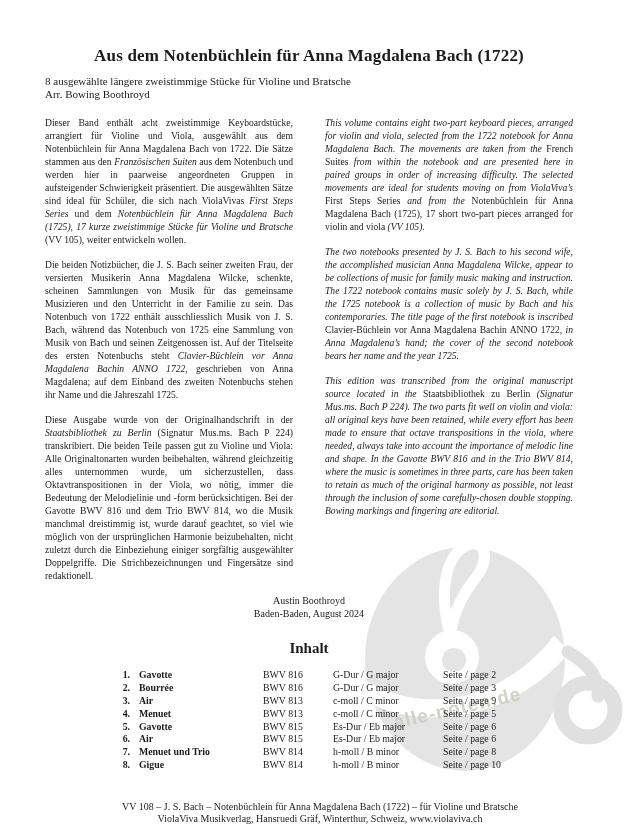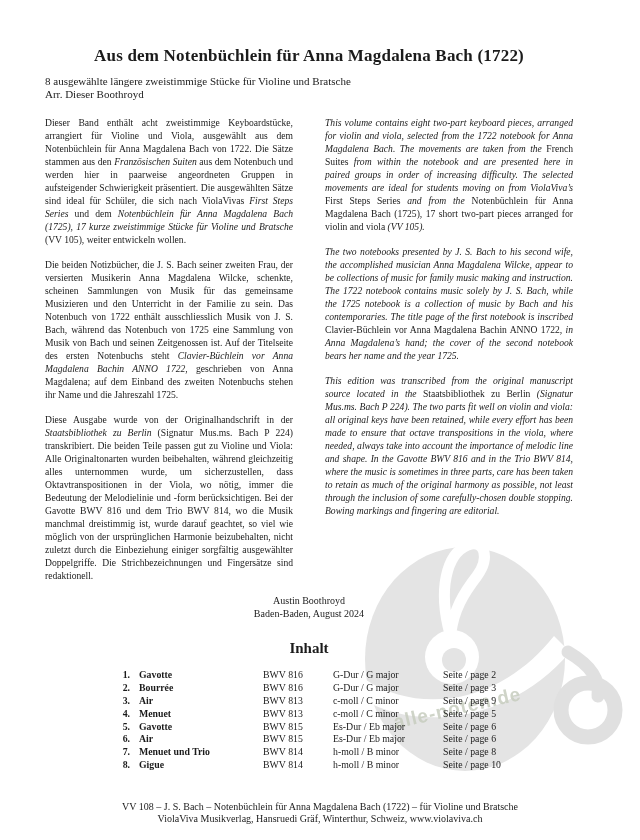--- a/index.html
+++ b/index.html
@@ -62,21 +62,21 @@
       <circle cx="258" cy="190" r="27" fill="none" stroke="#e0e0e0" stroke-width="15"></circle>
     </svg>
     <div class="wm-text">alle-noten.de</div>
   </div>
 
   <div class="content">
 
     <div class="header">
       <h1 class="title">Aus dem Notenbüchlein für Anna Magdalena Bach (1722)</h1>
       <div class="sub">8 ausgewählte längere zweistimmige Stücke für Violine und Bratsche</div>
-      <div class="sub">Arr. Dieser Boothroyd</div>
+      <div class="sub">Arr. Bowing Boothroyd</div>
     </div>
 
     <div class="columns">
       <div class="col col-de">
         <p><span>Dieser Band enthält acht zweistimmige Keyboardstücke, arrangiert für Violine und Viola, ausgewählt aus dem Notenbüchlein für Anna Magdalena Bach von 1722. Die Sätze stammen aus den </span><span class="em">Französischen Suiten</span><span> aus dem Notenbuch und werden hier in paarweise angeordneten Gruppen in aufsteigender Schwierigkeit präsentiert. Die ausgewählten Sätze sind ideal für Schüler, die sich nach ViolaVivas </span><span class="em">First Steps Series</span><span> und dem </span><span class="em">Notenbüchlein für Anna Magdalena Bach (1725), 17 kurze zweistimmige Stücke für Violine und Bratsche</span><span> (VV 105), weiter entwickeln wollen.</span></p>
         <p><span>Die beiden Notizbücher, die J. S. Bach seiner zweiten Frau, der versierten Musikerin Anna Magdalena Wilcke, schenkte, scheinen Sammlungen von Musik für das gemeinsame Musizieren und den Unterricht in der Familie zu sein. Das Notenbuch von 1722 enthält ausschliesslich Musik von J. S. Bach, während das Notenbuch von 1725 eine Sammlung von Musik von Bach und seinen Zeitgenossen ist. Auf der Titelseite des ersten Notenbuchs steht </span><span class="em">Clavier-Büchlein vor Anna Magdalena Bachin ANNO 1722</span><span>, geschrieben von Anna Magdalena; auf dem Einband des zweiten Notenbuchs stehen ihr Name und die Jahreszahl 1725.</span></p>
         <p><span>Diese Ausgabe wurde von der Originalhandschrift in der </span><span class="em">Staatsbibliothek zu Berlin</span><span> (Signatur Mus.ms. Bach P 224) transkribiert. Die beiden Teile passen gut zu Violine und Viola: Alle Originaltonarten wurden beibehalten, während gleichzeitig alles unternommen wurde, um sicherzustellen, dass Oktavtranspositionen in der Viola, wo nötig, immer die Bedeutung der Melodielinie und -form berücksichtigen. Bei der Gavotte BWV 816 und dem Trio BWV 814, wo die Musik manchmal dreistimmig ist, wurde darauf geachtet, so viel wie möglich von der ursprünglichen Harmonie beizubehalten, nicht zuletzt durch die Einbeziehung einiger sorgfältig ausgewählter Doppelgriffe. Die Strichbezeichnungen und Fingersätze sind redaktionell.</span></p>
       </div>
       <div class="col col-en">
         <p><span>This volume contains eight two-part keyboard pieces, arranged for violin and viola, selected from the 1722 notebook for Anna Magdalena Bach. The movements are taken from the </span><span class="em">French Suites</span><span> from within the notebook and are presented here in paired groups in order of increasing difficulty. The selected movements are ideal for students moving on from ViolaViva’s </span><span class="em">First Steps Series</span><span> and from the </span><span class="em">Notenbüchlein für Anna Magdalena Bach (1725), 17 short two-part pieces arranged for violin and viola</span><span> (VV 105).</span></p>

